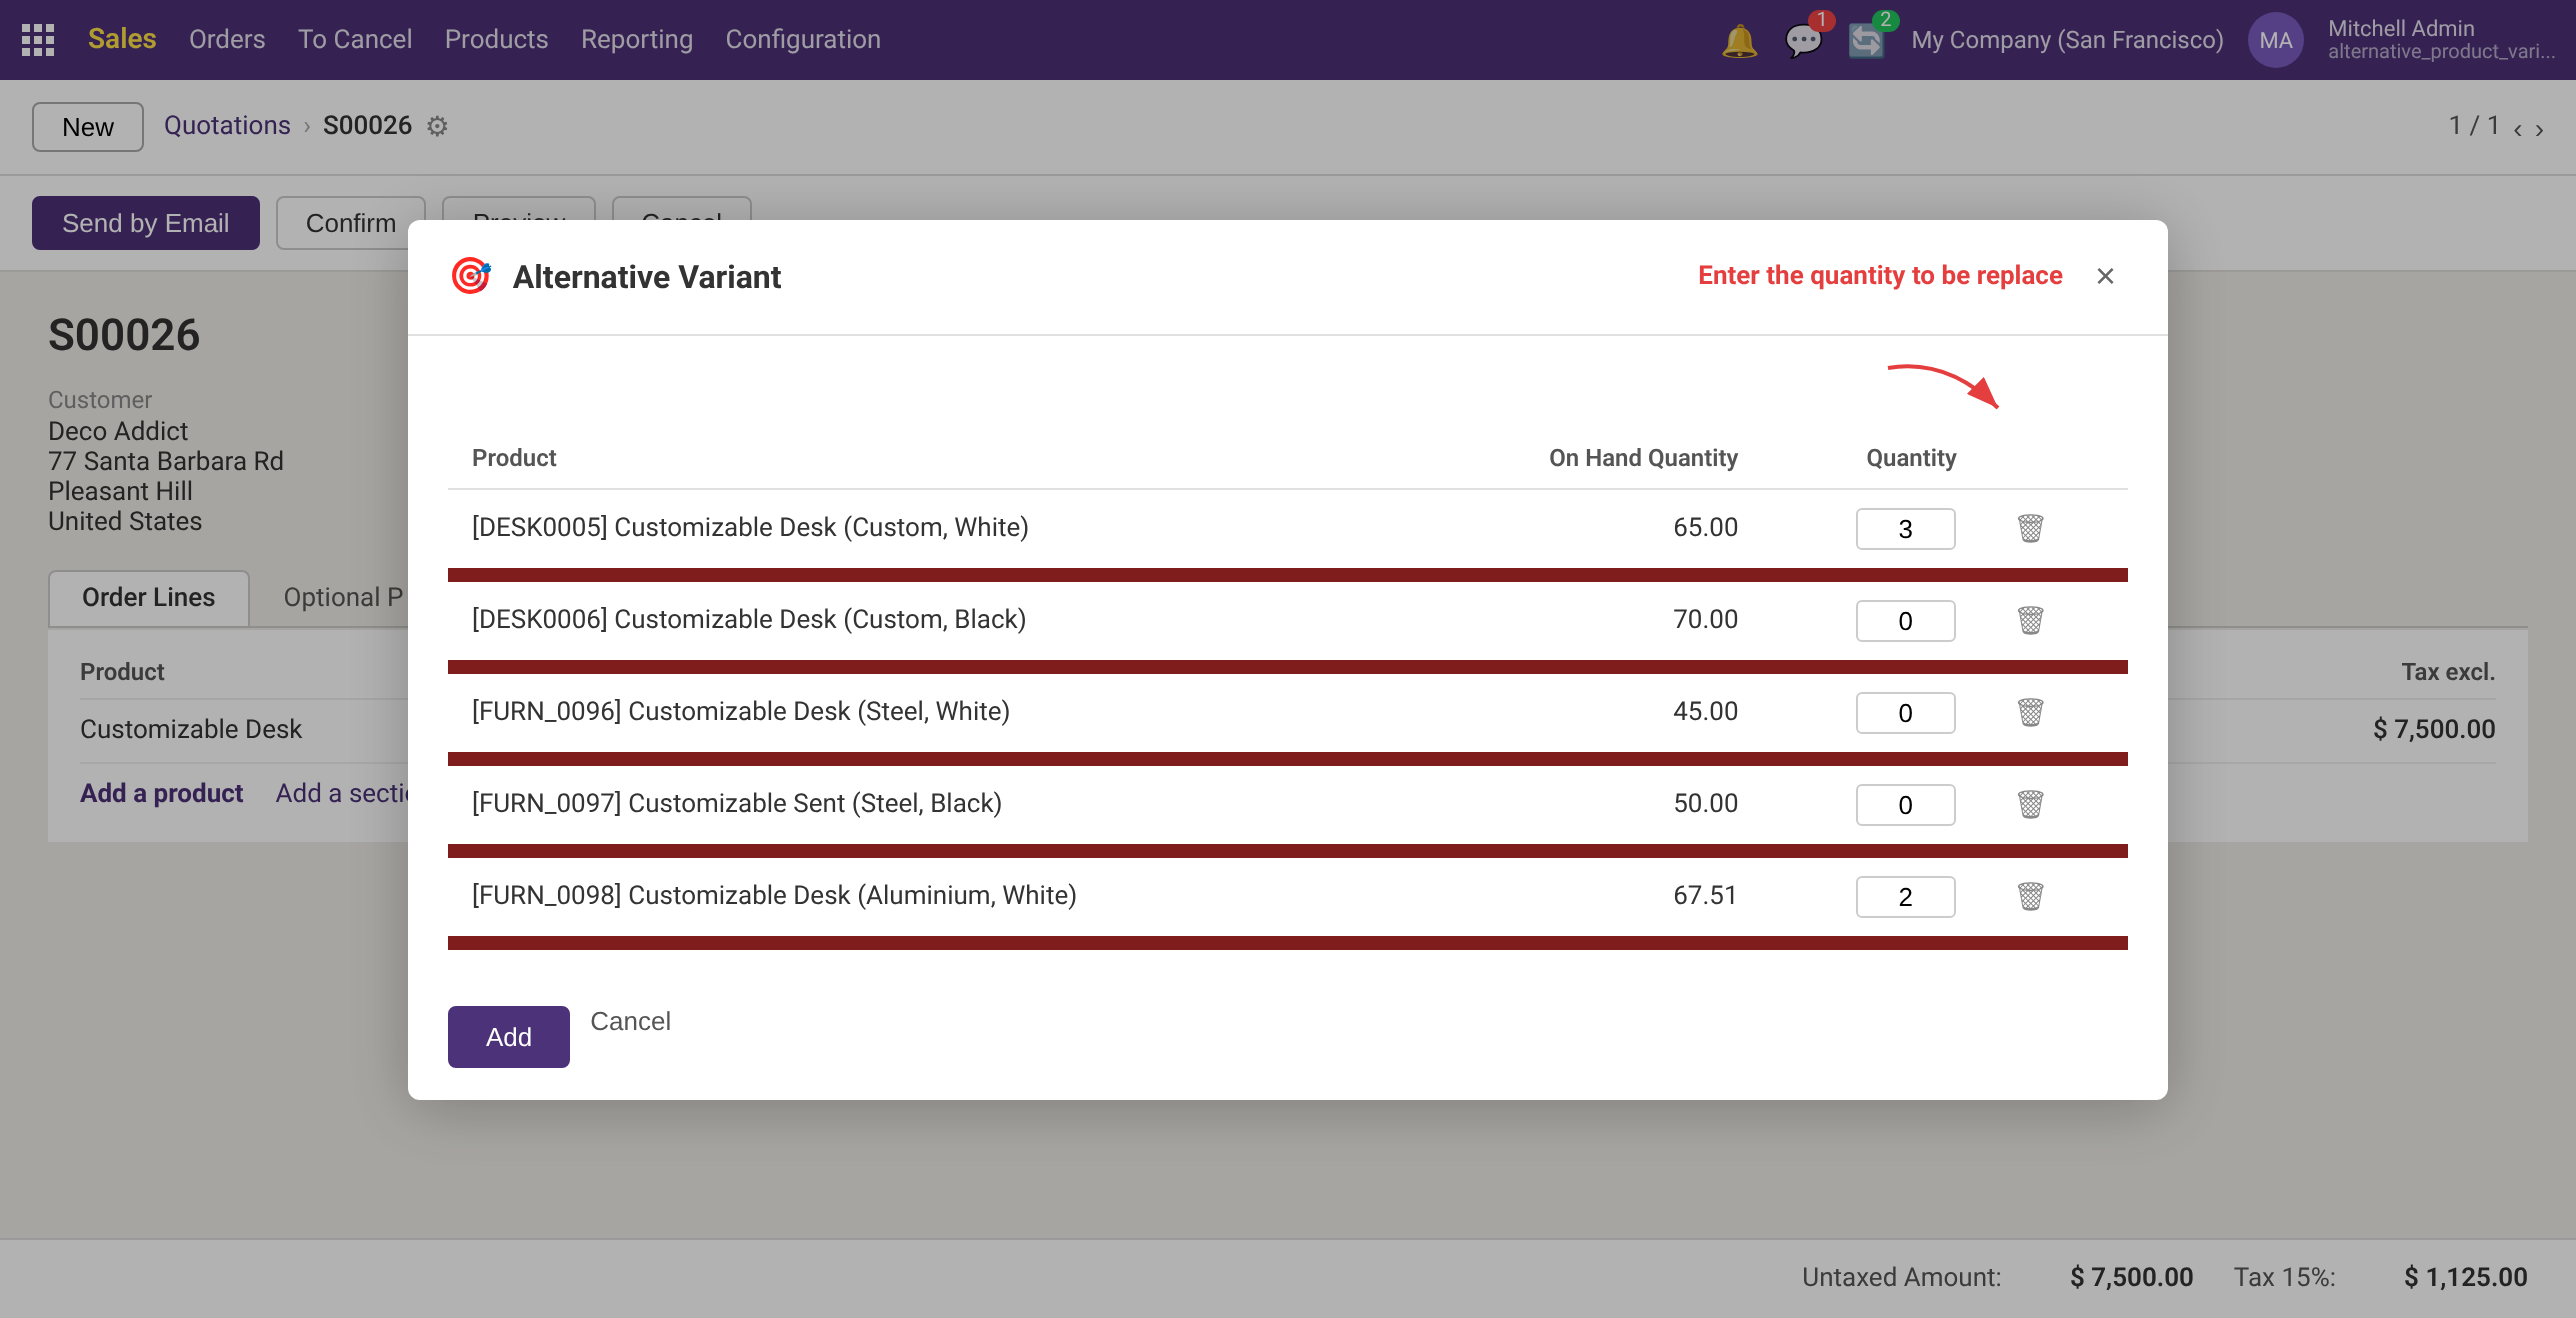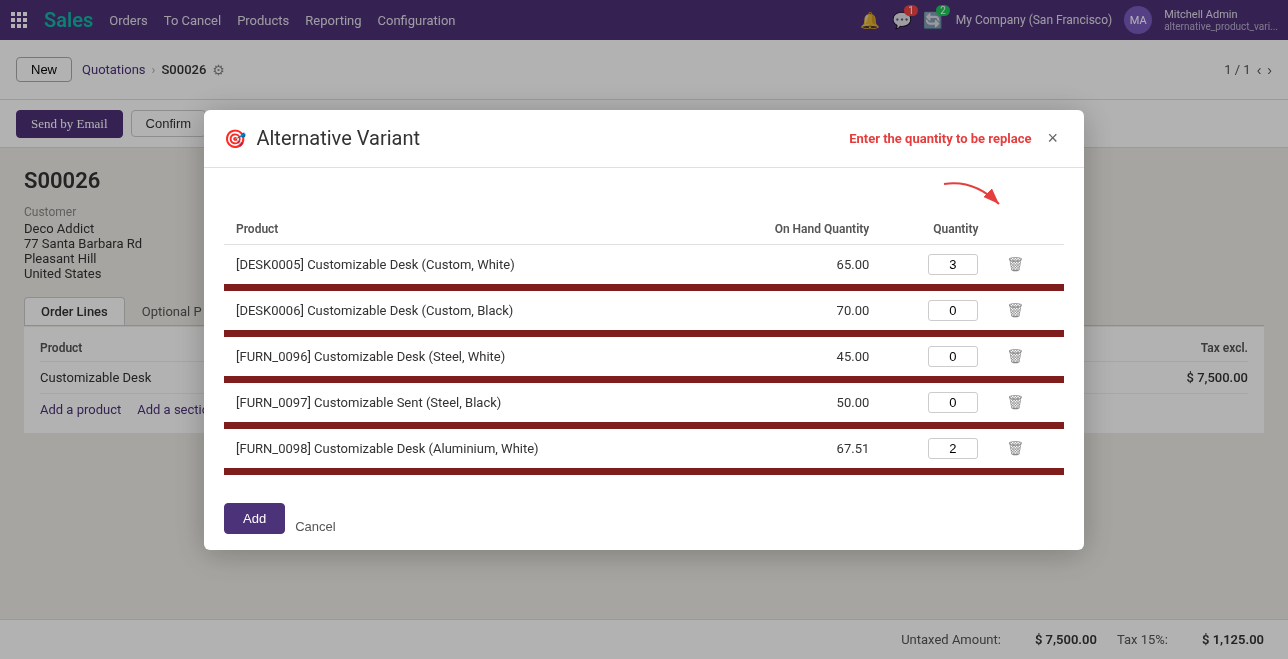--- a/index.html
+++ b/index.html
@@ -10,36 +10,36 @@
       background: #4c3278;
       color: #fff;
       height: 40px;
       display: flex;
       align-items: center;
       padding: 0 10px;
       gap: 16px;
     }
     .top-nav .apps-icon { display: flex; align-items: center; gap: 4px; cursor: pointer; }
     .top-nav .apps-icon svg { width: 18px; height: 18px; }
-    .top-nav .nav-app { font-weight: 600; font-size: 20px; color: #14b8a6; }
+    .top-nav .nav-app { font-weight: 600; font-size: 14px; color: #fde047; }
     .top-nav .nav-items { display: flex; gap: 16px; flex: 1; }
     .top-nav .nav-item { font-size: 13px; color: rgba(255,255,255,0.85); cursor: pointer; }
     .top-nav .nav-right { display: flex; align-items: center; gap: 12px; margin-left: auto; }
     .top-nav .nav-right .icon-btn { color: rgba(255,255,255,0.85); cursor: pointer; position: relative; font-size: 16px; }
     .badge { background: #ef4444; color: #fff; border-radius: 10px; font-size: 10px; padding: 0 4px; position: absolute; top: -6px; right: -6px; }
     .badge-green { background: #22c55e; }
     .company-name { font-size: 12px; color: rgba(255,255,255,0.85); }
     .avatar { width: 28px; height: 28px; border-radius: 50%; background: #7c5cbf; display: flex; align-items: center; justify-content: center; color: #fff; font-size: 11px; }
     .user-info { font-size: 11px; color: rgba(255,255,255,0.85); }
 
     
     .sub-header {
       background: #fff;
       border-bottom: 1px solid #ddd;
-      height: 60px;
+      height: 48px;
       display: flex;
       align-items: center;
       padding: 0 16px;
       gap: 10px;
     }
     .btn-new {
       background: #fff;
       border: 1px solid #aaa;
       border-radius: 4px;
       padding: 4px 14px;
@@ -70,21 +70,20 @@
       border-radius: 4px;
       padding: 5px 14px;
       cursor: pointer;
       font-size: 13px;
       color: #333;
     }
     .btn-action.primary {
       background: #4c3278;
       color: #fff;
       border-color: #4c3278;
-      font-family: Liberation Serif, serif;
     }
     .status-bar { margin-left: auto; display: flex; align-items: center; gap: 0; }
     .status-btn {
       border: 1px solid #ccc;
       background: #fff;
       padding: 5px 16px;
       cursor: pointer;
       font-size: 12px;
       color: #333;
     }
@@ -143,21 +142,21 @@
       z-index: 101;
     }
     .modal-header {
       display: flex;
       align-items: center;
       padding: 16px 20px;
       border-bottom: 1px solid #e0e0e0;
       gap: 10px;
     }
     .modal-icon { font-size: 18px; color: #6c5ce7; }
-    .modal-title { font-size: 20px; font-weight: 400; color: #333; flex: 1; }
+    .modal-title { font-size: 16px; font-weight: 700; color: #333; flex: 1; }
     .modal-hint {
       color: #e53e3e;
       font-size: 13px;
       font-weight: 700;
     }
     .modal-close {
       background: none;
       border: none;
       cursor: pointer;
       font-size: 18px;
@@ -196,21 +195,21 @@
       background: none;
       border: none;
       cursor: pointer;
       color: #888;
       font-size: 14px;
       padding: 2px 4px;
     }
 
     .modal-footer {
       display: flex;
-      align-items: flex-end;
+      align-items: flex-start;
       gap: 10px;
       padding: 12px 20px 16px;
     }
     .btn-add {
       background: #4c3278;
       color: #fff;
       border: 1px solid #4c3278;
       border-radius: 4px;
       padding: 7px 18px;
       cursor: pointer;
@@ -330,21 +329,21 @@
   <div style="background:#fff;padding:8px 16px;margin-top:1px;">
     <div style="display:flex;gap:20px;padding:6px 0;font-size:12px;font-weight:600;color:#555;border-bottom:1px solid #eee;">
       <span style="flex:2;">Product</span>
       <span style="margin-left:auto;">Tax excl.</span>
     </div>
     <div style="display:flex;gap:20px;padding:8px 0;font-size:13px;color:#333;border-bottom:1px solid #f0f0f0;align-items:center;">
       <span style="flex:2;">Customizable Desk</span>
       <span style="margin-left:auto;font-weight:500;">$ 7,500.00</span>
     </div>
     <div style="display:flex;gap:16px;padding:8px 0;font-size:13px;color:#4c3278;">
-      <span style="cursor:pointer;">Add a product</span>
+      <span style="cursor:pointer;font-weight:bold;">Add a product</span>
       <span style="cursor:pointer;">Add a section</span>
       <span style="cursor:pointer;">Add a note</span>
       <span style="cursor:pointer;">Catalog</span>
     </div>
   </div>
 </div>
 
 <div class="overlay">
 
   <div class="modal">

